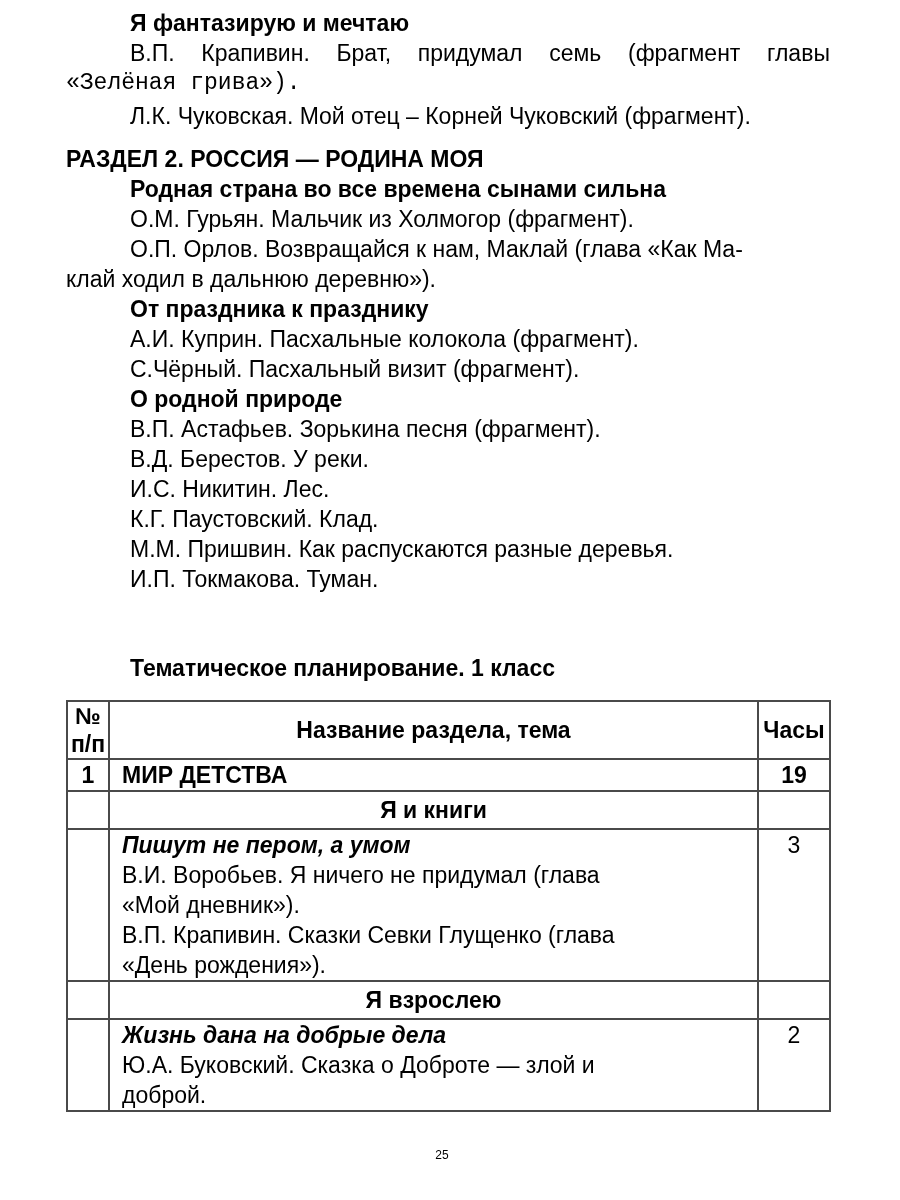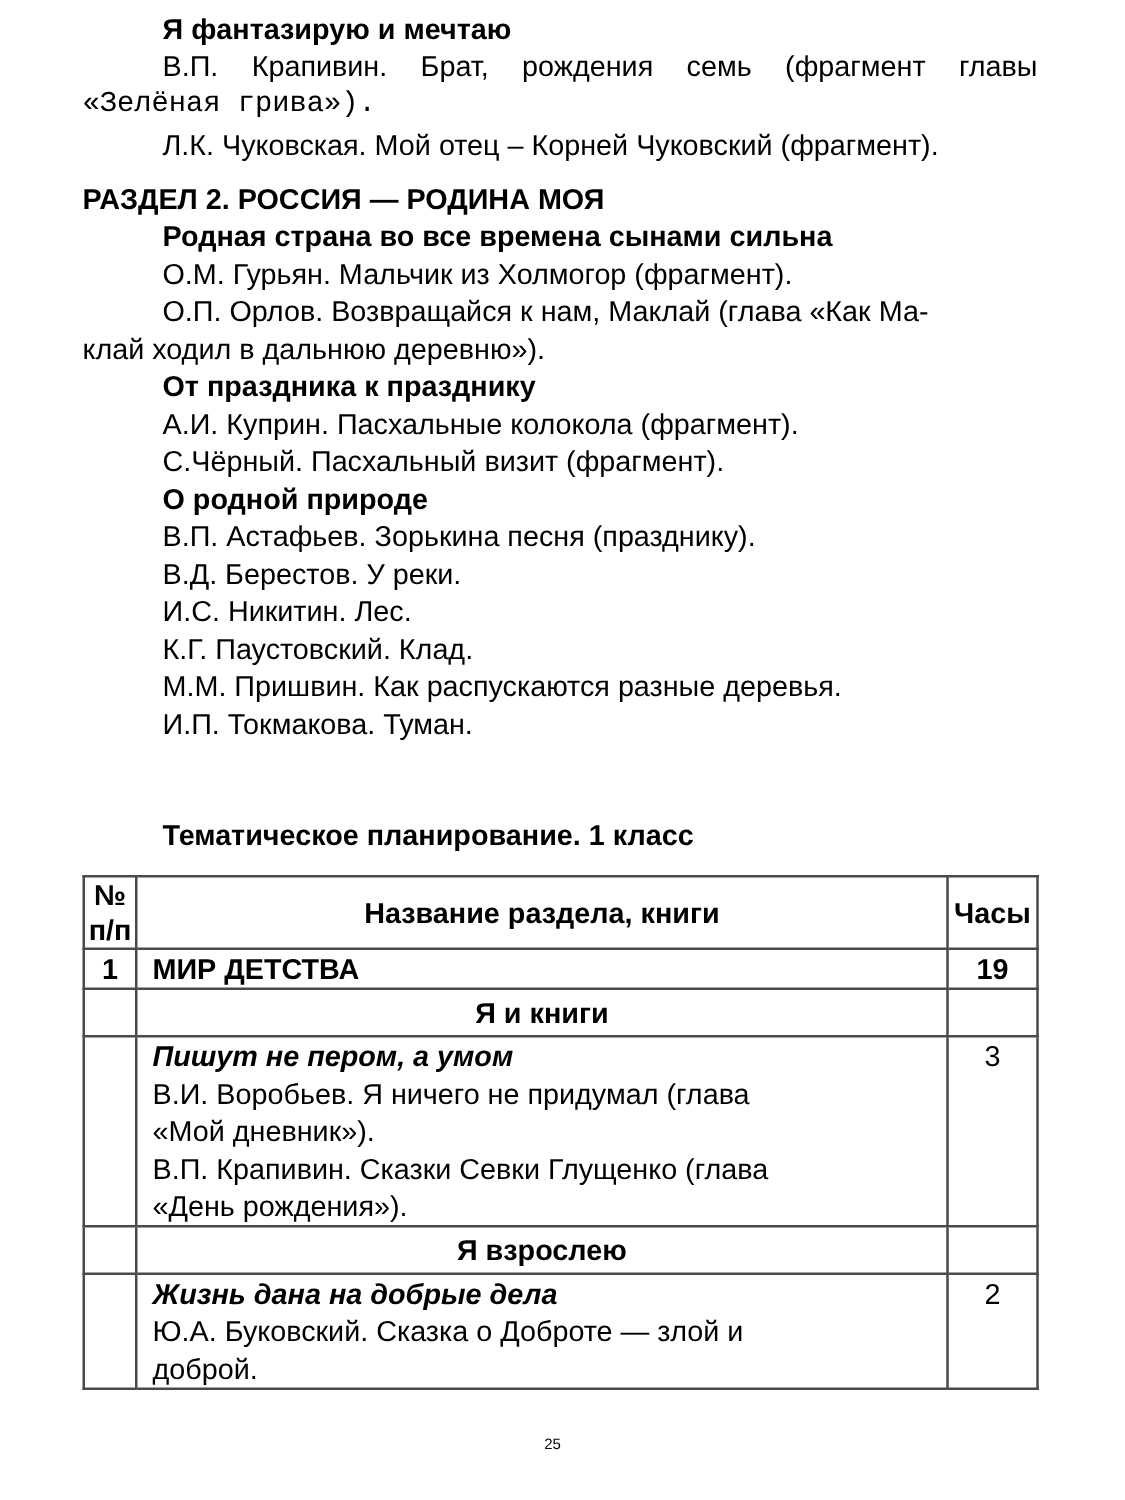--- a/index.html
+++ b/index.html
@@ -31,56 +31,56 @@
   }
 </style>
 </head>
 <body>
 
 <div class="line ind b" style="top:8px;">Я фантазирую и мечтаю</div>
 <div class="line just" style="top:38px;text-align:center;">
   <span>В.П.</span>
   <span>Крапивин.</span>
   <span>Брат,</span>
-  <span>рождения</span>
+  <span>придумал</span>
   <span>семь</span>
   <span>(фрагмент</span>
   <span>главы</span>
 </div>
 <div class="line full" style="top:68px;font-family:Liberation Mono, monospace;">«Зелёная грива»).</div>
 <div class="line ind" style="top:82px;margin-top:19px;">Л.К. Чуковская. Мой отец – Корней Чуковский (фрагмент).</div>
 
 <div class="line full b" style="top:144px;">РАЗДЕЛ 2. РОССИЯ — РОДИНА МОЯ</div>
 <div class="line ind b" style="top:174px;">Родная страна во все времена сынами сильна</div>
 <div class="line ind" style="top:204px;">О.М. Гурьян. Мальчик из Холмогор (фрагмент).</div>
 <div class="line ind" style="top:234px; width:700px; text-align:justify;">О.П. Орлов. Возвращайся к нам, Маклай (глава «Как Ма-</div>
 <div class="line full" style="top:264px;">клай ходил в дальнюю деревню»).</div>
 
 <div class="line ind b" style="top:294px;">От праздника к празднику</div>
 <div class="line ind" style="top:324px;">А.И. Куприн. Пасхальные колокола (фрагмент).</div>
 <div class="line ind" style="top:354px;">С.Чёрный. Пасхальный визит (фрагмент).</div>
 
 <div class="line ind b" style="top:384px;">О родной природе</div>
-<div class="line ind" style="top:414px;">В.П. Астафьев. Зорькина песня (празднику).</div>
+<div class="line ind" style="top:414px;">В.П. Астафьев. Зорькина песня (фрагмент).</div>
 <div class="line ind" style="top:444px;">В.Д. Берестов. У реки.</div>
 <div class="line ind" style="top:474px;">И.С. Никитин. Лес.</div>
 <div class="line ind" style="top:504px;">К.Г. Паустовский. Клад.</div>
 <div class="line ind" style="top:534px;">М.М. Пришвин. Как распускаются разные деревья.</div>
 <div class="line ind" style="top:564px;">И.П. Токмакова. Туман.</div>
 
 <div class="line ind b" style="top:653px;">Тематическое планирование. 1 класс</div>
 
 <table class="plan">
   <tbody>
       <tr>
     <td class="c1 b" style="padding:0; line-height:28px;">
       <div>№</div>
       <div>п/п</div>
     </td>
-    <td class="center b" style="vertical-align:middle;">Название раздела, книги</td>
+    <td class="center b" style="vertical-align:middle;">Название раздела, тема</td>
     <td class="c3 b" style="vertical-align:middle; padding:0;">Часы</td>
   </tr>
   <tr>
     <td class="c1 b" style="padding:0;">1</td>
     <td class="b">МИР ДЕТСТВА</td>
     <td class="c3 b" style="padding:0;">19</td>
   </tr>
   <tr>
     <td class="c1" style="height:36px;"></td>
     <td class="center b" style="vertical-align:middle;">Я и книги</td>

